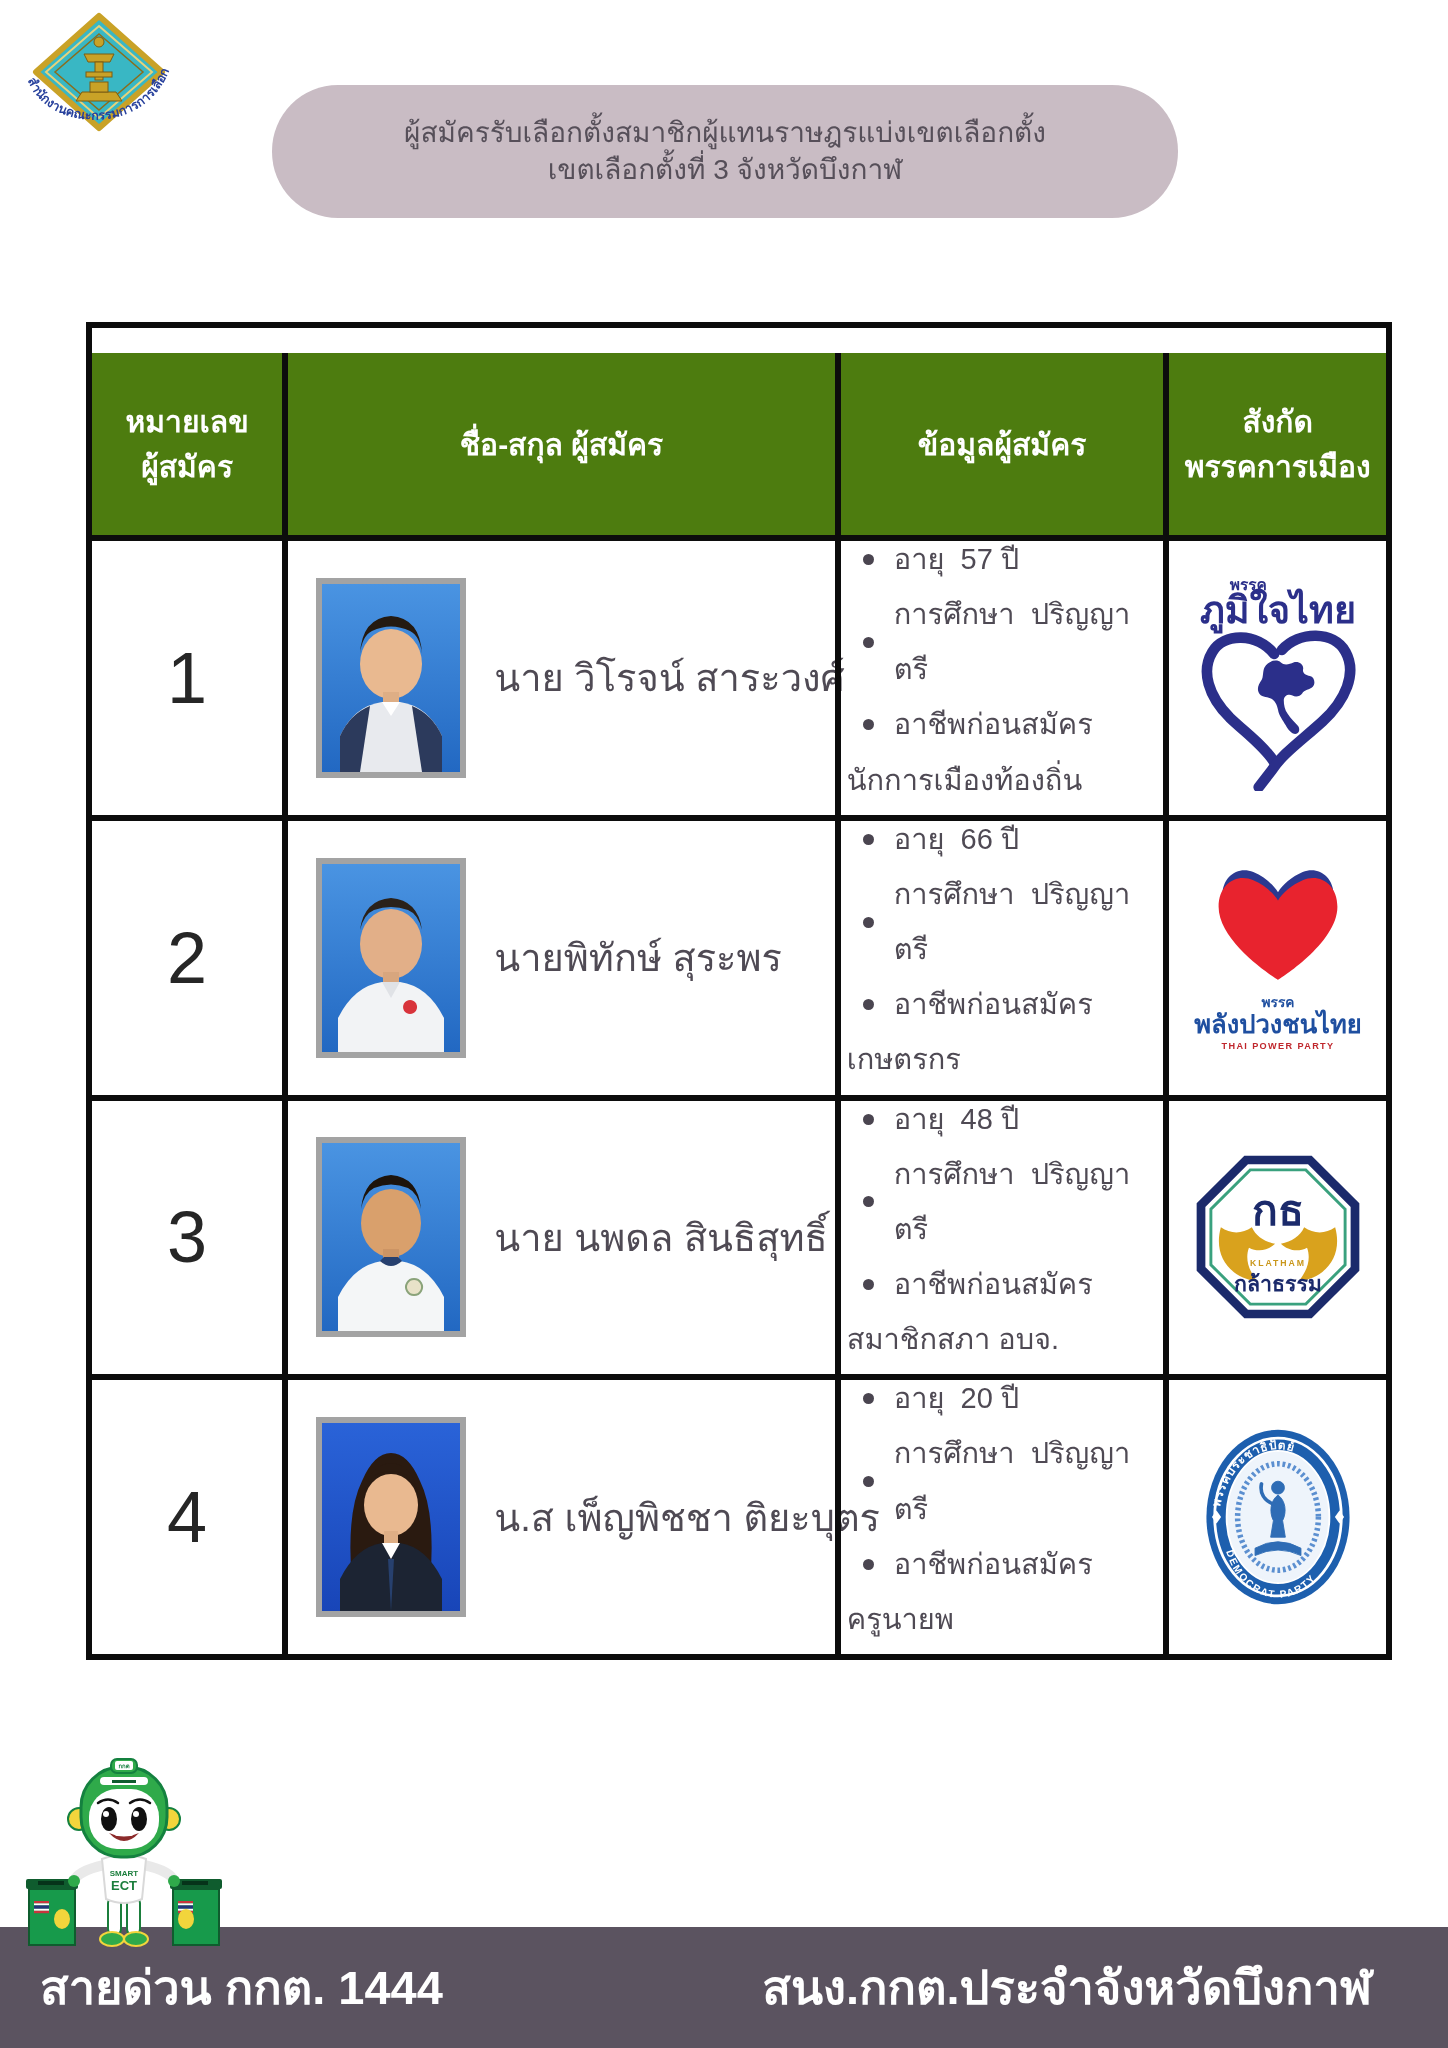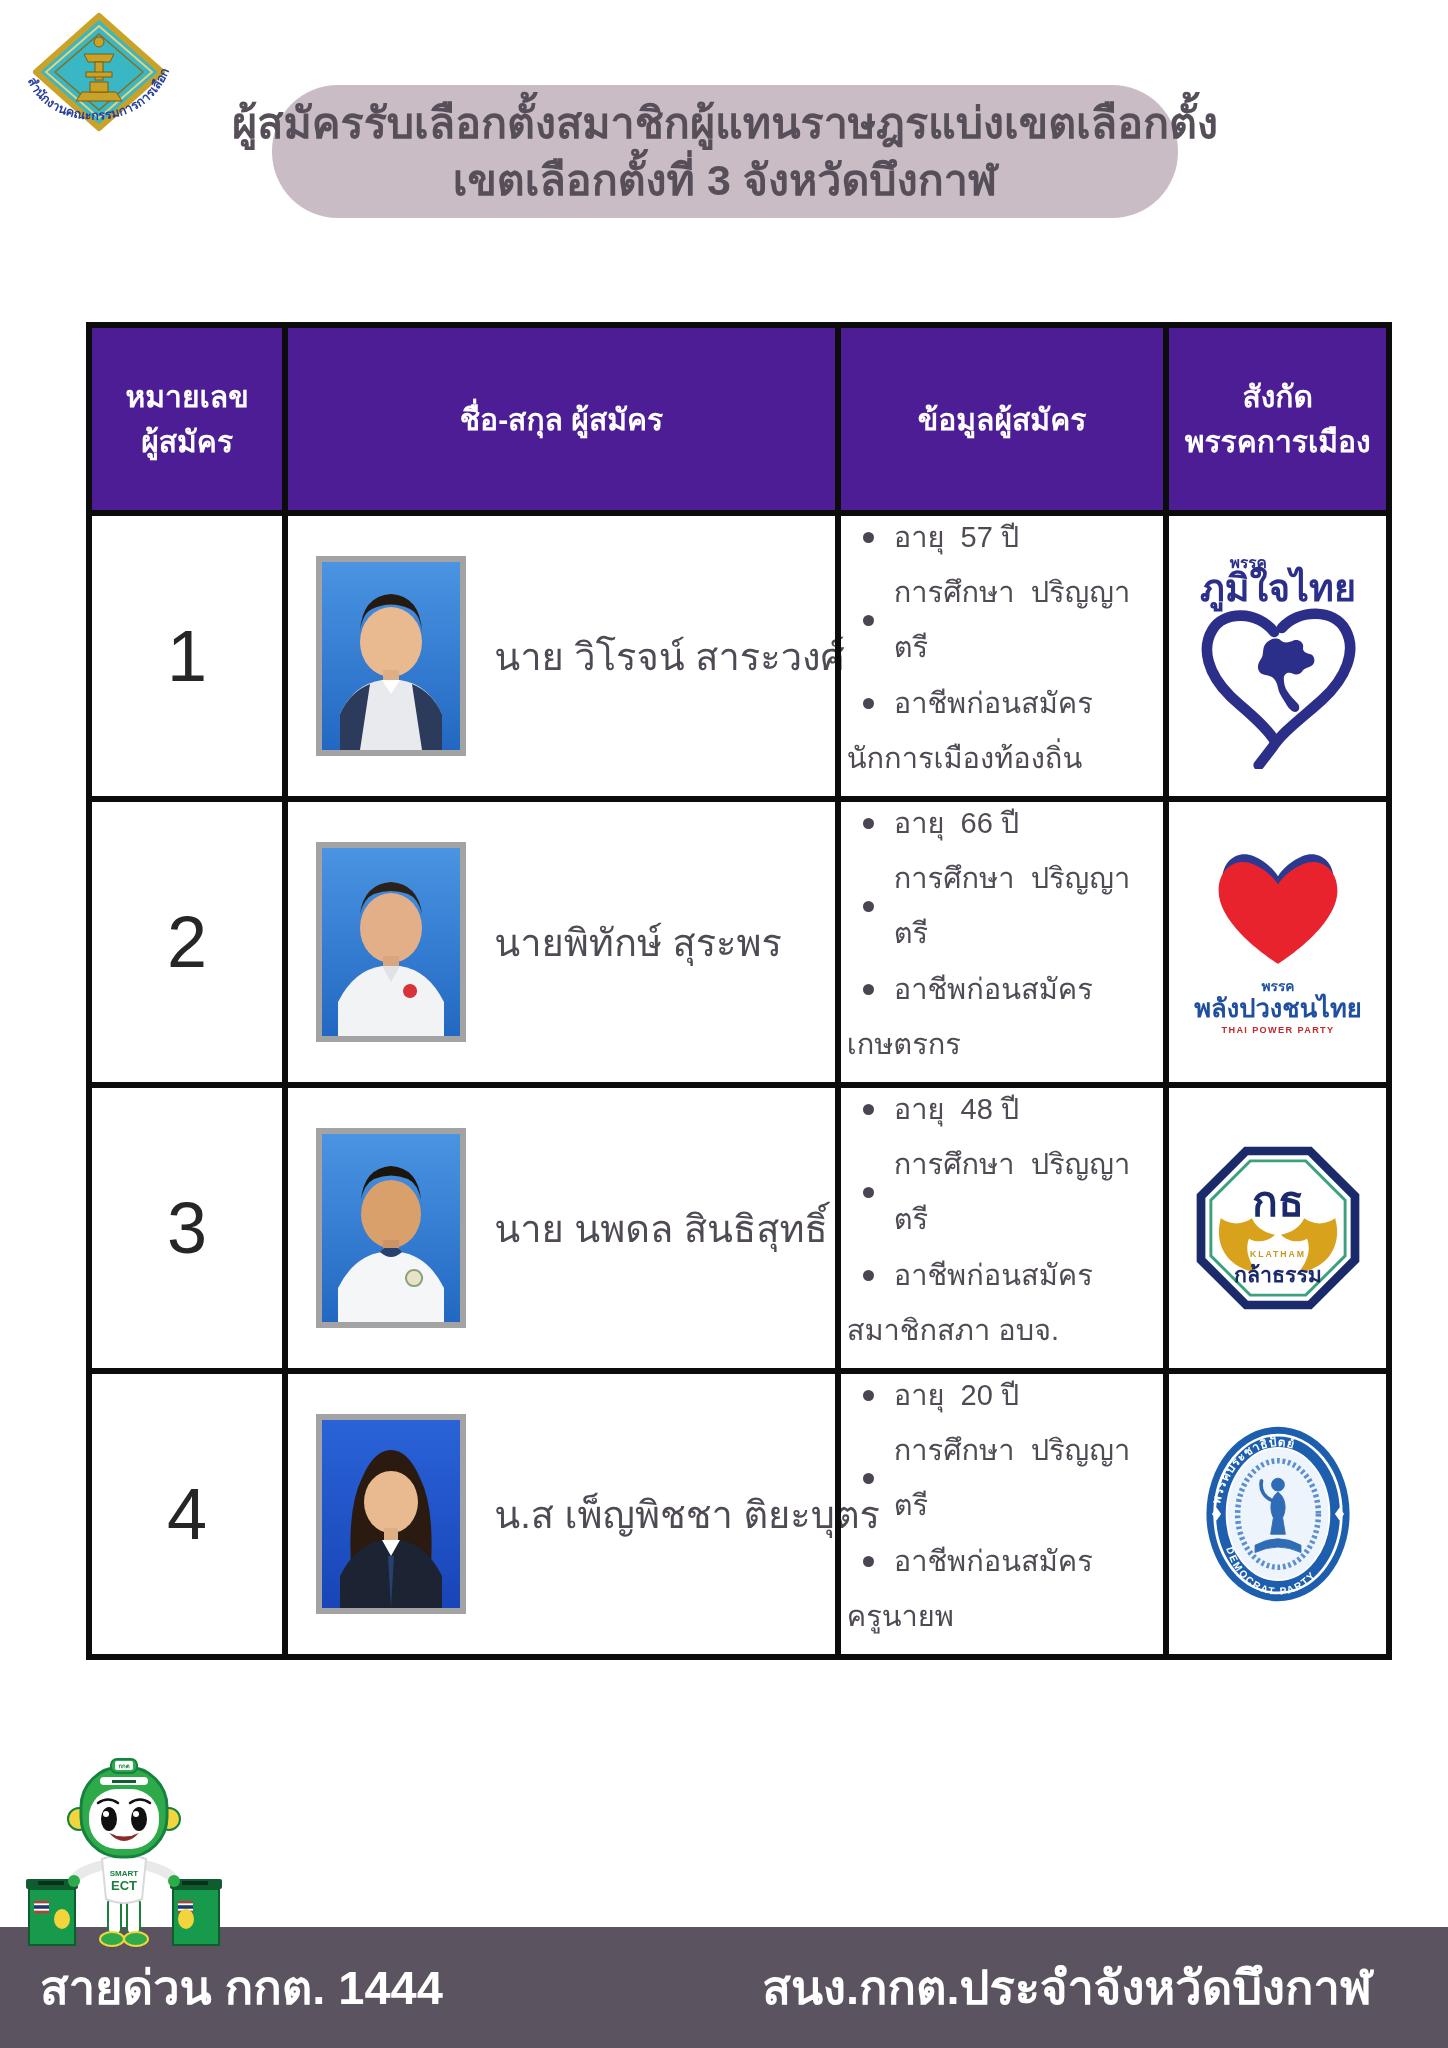--- a/index.html
+++ b/index.html
@@ -6,27 +6,27 @@
   *{box-sizing:border-box;}
   .page{position:relative;width:1448px;height:2048px;background:#ffffff;overflow:hidden;
         font-family:"Liberation Sans","DejaVu Sans",sans-serif;}
 
   
   .seal{position:absolute;left:24px;top:12px;width:150px;height:140px;}
 
   
   .banner{position:absolute;left:272px;top:85px;width:906px;height:133px;background:#c9bcc4;
           border-radius:66px;display:flex;flex-direction:column;align-items:center;justify-content:center;}
-  .banner .line{font-size:43px;font-weight:700;color:#564f59;line-height:1.32;text-align:center;white-space:nowrap;}
+  .banner .line{font-size:28px;font-weight:400;color:#564f59;line-height:1.32;text-align:center;white-space:nowrap;}
 
   
   .tbl{position:absolute;left:86px;top:322px;width:1306px;height:1338px;border:6px solid #0c0c0c;
        display:flex;flex-direction:column;background:#fff;}
   .tr{display:flex;flex:1;border-top:6px solid #0c0c0c;min-height:0;}
-  .tr.head{flex:0 0 182px;border-top:none;background:#4c1d95;}
+  .tr.head{flex:0 0 182px;border-top:none;background:#4d7c0f;margin-top:25px;}
   .td{border-left:6px solid #0c0c0c;min-width:0;}
   .td:first-child{border-left:none;}
   .c1{width:14.7%;}.c2{width:42.7%;}.c3{width:25.4%;}.c4{width:17.2%;}
   .hcell{display:flex;flex-direction:column;align-items:center;justify-content:center;
          color:#ffffff;font-size:30px;font-weight:700;line-height:1.5;text-align:center;}
   .numcell{display:flex;align-items:center;justify-content:center;font-size:72px;color:#262626;}
   .namecell{display:flex;align-items:center;padding-left:28px;gap:28px;}
   .photo{flex:none;width:150px;height:200px;border:6px solid #a3a3a3;background:#3a86d8;}
   .photo svg{display:block;width:100%;height:100%;}
   .cname{font-size:38px;font-weight:500;color:#4f4a54;white-space:nowrap;}

